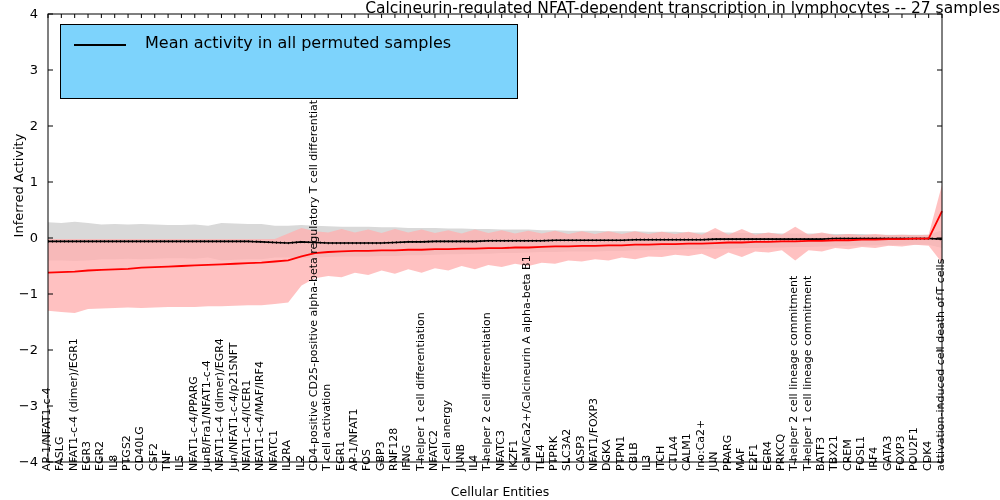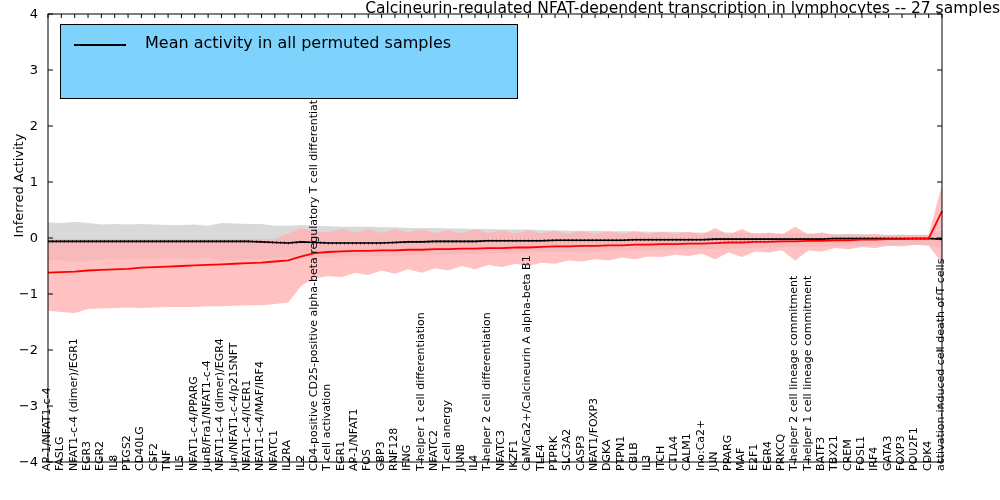--- a/index.html
+++ b/index.html
@@ -291,20 +291,21 @@
       <div class="xtick" style="left: 865.94px; top: 460px;">FOSL1</div>
       <div class="xtick" style="left: 879.284px; top: 460px;">IRF4</div>
       <div class="xtick" style="left: 892.627px; top: 460px;">GATA3</div>
       <div class="xtick" style="left: 905.97px; top: 460px;">FOXP3</div>
       <div class="xtick" style="left: 919.313px; top: 460px;">POU2F1</div>
       <div class="xtick" style="left: 932.657px; top: 460px;">CDK4</div>
       <div class="xtick" style="left: 946px; top: 460px;">activation-induced cell death of T cells</div>
     </div>
 
   <div id="ylabel">Inferred Activity</div>
+  <div id="xlabel">Cellular Entities</div>
 
   <div id="legend">
     <div class="legend-row" style="top:6px">
       <div class="legend-line" style="background: rgb(0, 0, 0);"></div>
       <div class="legend-text">Mean activity in all permuted samples</div>
     </div>
   </div>
 
 </div>
 

